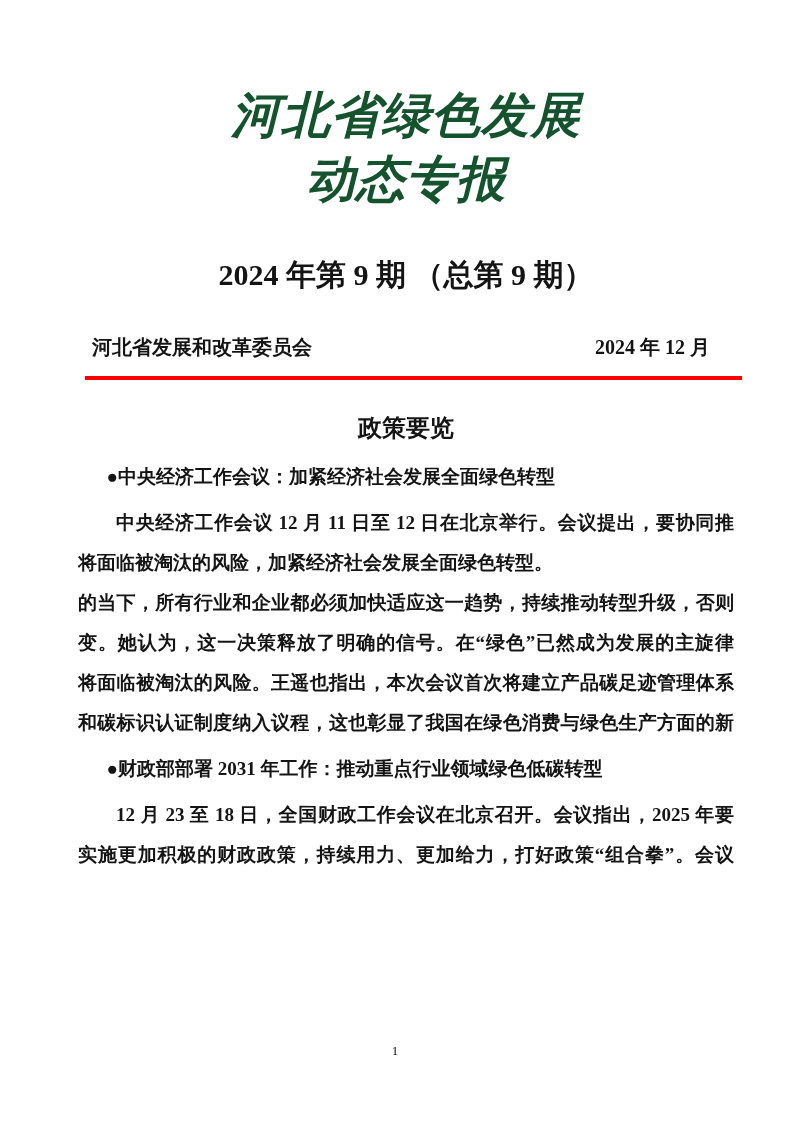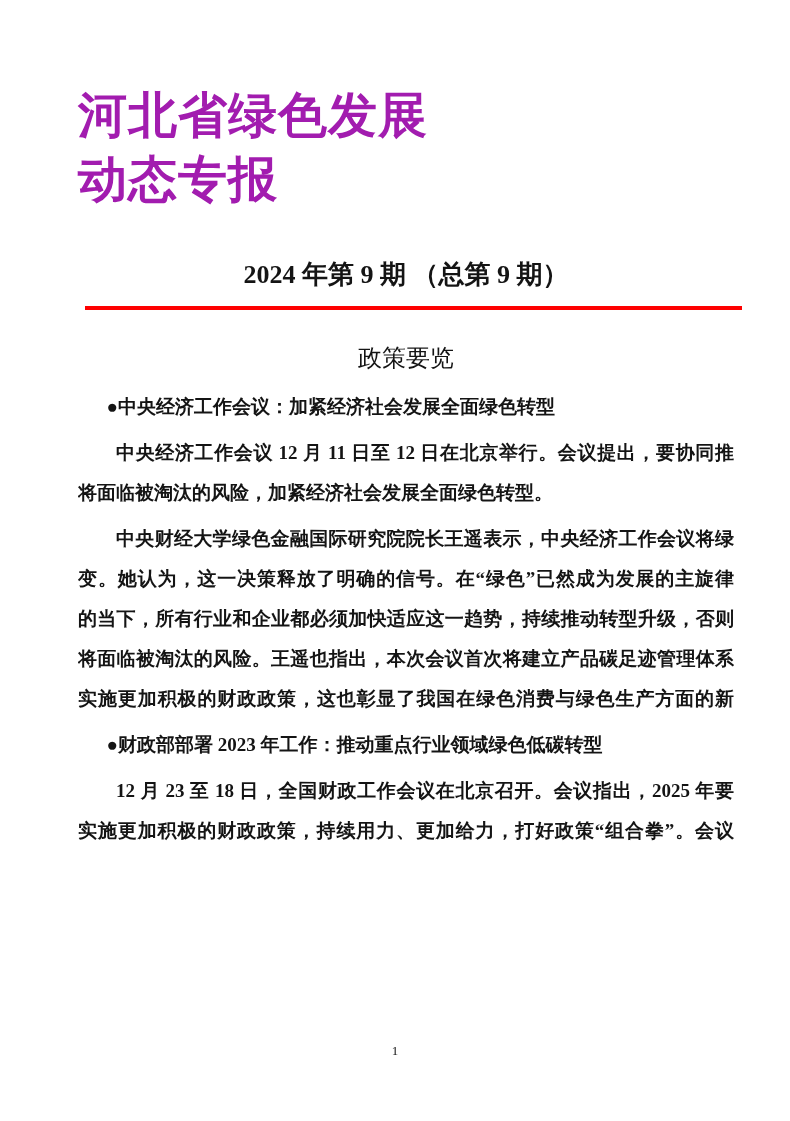--- a/index.html
+++ b/index.html
@@ -22,31 +22,32 @@
   }
   .content-col {
     position: absolute;
     left: 78px;
     width: 656px;
     top: 0;
   }
   
   .doc-title {
     margin-top: 84px;
-    text-align: left;
-    color: #a21caf;
+    text-align: center;
+    color: #14532d;
     font-weight: bold;
     font-size: 49px;
     line-height: 64px;
     letter-spacing: 1px;
+    font-style: italic;
   }
   .issue-line {
     margin-top: 48px;
     text-align: center;
-    font-size: 26px;
+    font-size: 30px;
     line-height: 30px;
     font-weight: bold;
   }
   .pub-row {
     margin-top: 44px;
     height: 26px;
     line-height: 26px;
     display: flex;
     justify-content: space-between;
     align-items: baseline;
@@ -58,21 +59,21 @@
     height: 4px;
     background: #fe0000;
     margin: 16px -8px 0 7px;
   }
   
   .section-title {
     margin: 32px 0 13px 0;
     text-align: center;
     font-size: 24px;
     line-height: 32px;
-    font-weight: normal;
+    font-weight: bold;
   }
   .body-text p {
     margin: 0;
     font-size: 19px;
     line-height: 40px;
     height: 40px;
     overflow: hidden;
     white-space: nowrap;
     font-weight: bold;
   }
@@ -103,36 +104,39 @@
   <div class="content-col">
 
     <header>
       <div class="doc-title">
         <div>河北省绿色发展</div>
         <div>动态专报</div>
       </div>
 
       <div class="issue-line">2024 年第 9 期 （总第 9 期）</div>
 
+      <div class="pub-row">
+        <span>河北省发展和改革委员会</span>
+        <span>2024 年 12 月</span>
+      </div>
 
       <div class="red-rule"></div>
     </header>
 
     <main class="body-text">
       <h2 class="section-title">政策要览</h2>
 
       <p class="indent-1 new-para">●中央经济工作会议：加紧经济社会发展全面绿色转型</p>
       <p class="indent-2 fill new-para">中央经济工作会议 12 月 11 日至 12 日在北京举行。会议提出，要协同推</p>
       <p>将面临被淘汰的风险，加紧经济社会发展全面绿色转型。</p>
-      <p class="indent-2 fill new-para">中央财经大学绿色金融国际研究院院长王遥表示，中央经济工作会议将绿</p>
+      <p class="fill">的当下，所有行业和企业都必须加快适应这一趋势，持续推动转型升级，否则</p>
       <p class="fill">变。她认为，这一决策释放了明确的信号。在“绿色”已然成为发展的主旋律</p>
-      <p class="fill">的当下，所有行业和企业都必须加快适应这一趋势，持续推动转型升级，否则</p>
       <p class="fill">将面临被淘汰的风险。王遥也指出，本次会议首次将建立产品碳足迹管理体系</p>
-      <p class="fill">实施更加积极的财政政策，这也彰显了我国在绿色消费与绿色生产方面的新</p>
-      <p class="indent-1 new-para">●财政部部署 2023 年工作：推动重点行业领域绿色低碳转型</p>
+      <p class="fill">和碳标识认证制度纳入议程，这也彰显了我国在绿色消费与绿色生产方面的新</p>
+      <p class="indent-1 new-para">●财政部部署 2031 年工作：推动重点行业领域绿色低碳转型</p>
       <p class="indent-2 fill new-para">12 月 23 至 18 日，全国财政工作会议在北京召开。会议指出，2025 年要</p>
       <p class="fill">实施更加积极的财政政策，持续用力、更加给力，打好政策“组合拳”。会议</p>
     </main>
 
   </div>
 
   <footer>
     <div class="page-number">1</div>
   </footer>
 </div>

